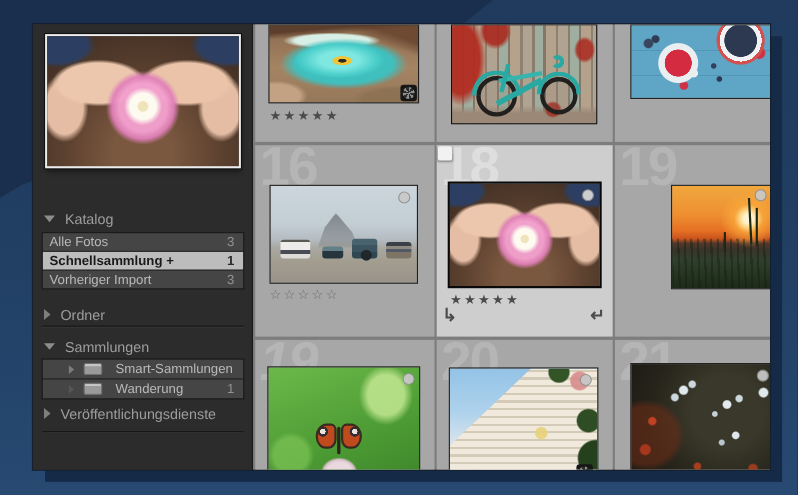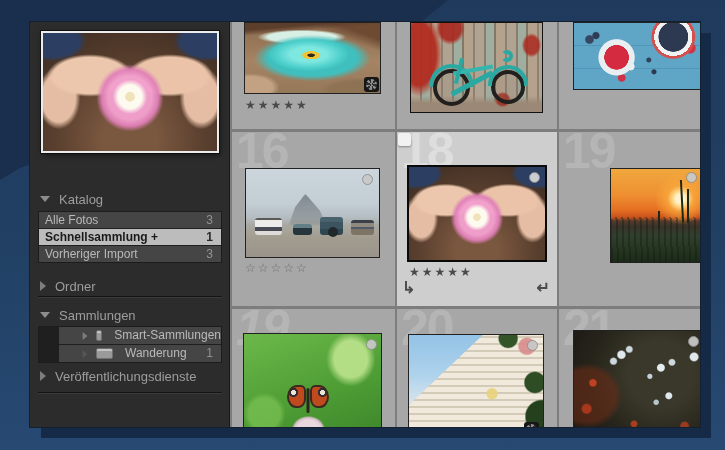--- a/index.html
+++ b/index.html
@@ -222,21 +222,21 @@
       <div class="sep" style="top:274px;"></div>
 
       <div class="sb-header" style="top:284px;">
         <span class="tri tri-down"></span>
         <span>Sammlungen</span>
         <span class="sb-plus">
           <span>+</span>
           <span class="plus-caret"></span>
         </span>
       </div>
-      <div class="sb-group" style="top:304px;padding-left:20px;">
+      <div class="sb-group" style="top:304px;">
         <div class="sb-row coll-row">
           <span class="tri tri-right"></span>
           <span class="coll-icon"></span>
           <span class="coll-label">Smart-Sammlungen</span>
         </div>
         <div class="sb-row coll-row">
           <span class="tri tri-right tri-dim"></span>
           <span class="coll-icon"></span>
           <span class="coll-label">Wanderung</span>
           <span class="cnt">1</span>

